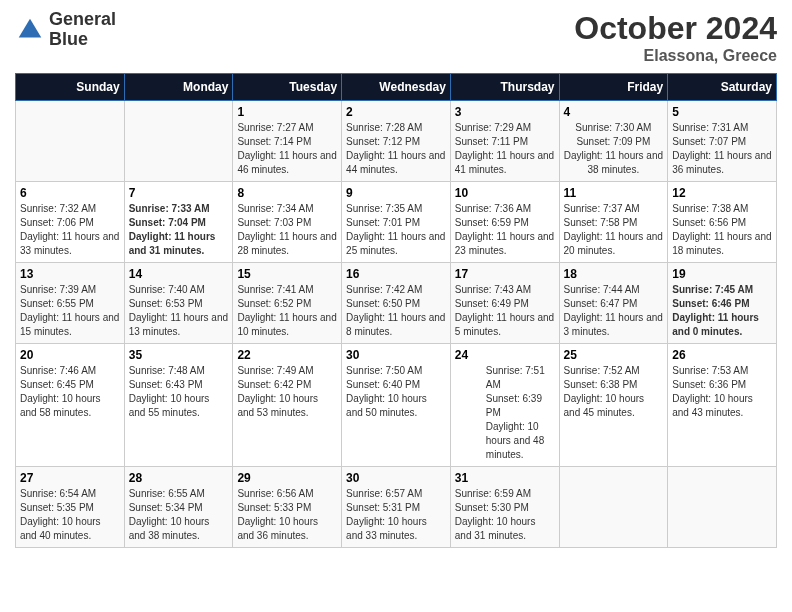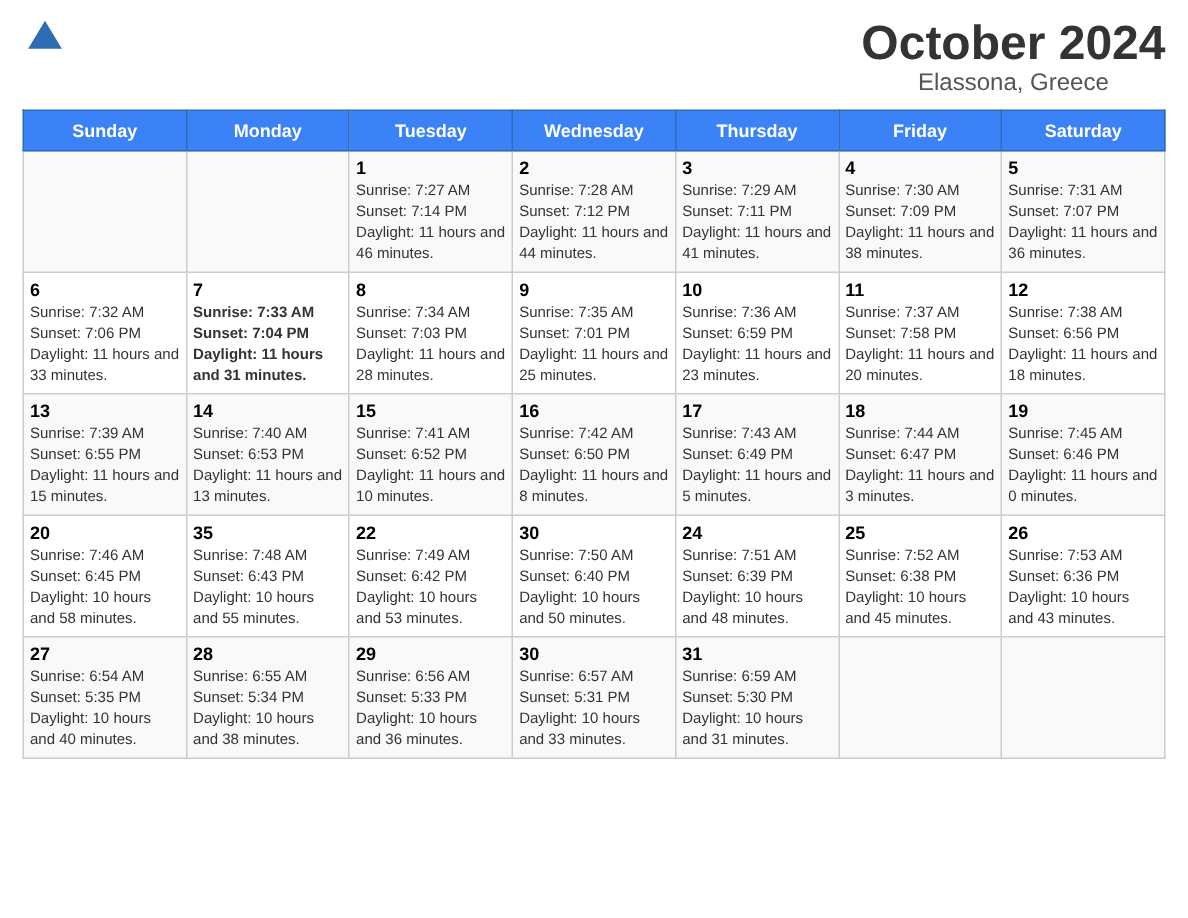--- a/index.html
+++ b/index.html
@@ -38,33 +38,32 @@
       text-align: right;
     }
     .title-block h1 {
       font-size: 32px;
       font-weight: bold;
       color: #333;
     }
     .title-block h2 {
       font-size: 16px;
       color: #555;
-      font-weight: normal;
-      text-align: center;
+      font-weight: bold;
     }
     table {
       width: 100%;
       border-collapse: collapse;
       font-size: 11px;
     }
     thead tr th {
-      background-color: #3b82f6;
+      background-color: #0f172a;
       color: #fff;
       padding: 6px 4px;
-      text-align: center;
+      text-align: right;
       font-size: 12px;
       font-weight: bold;
       border: 1px solid #2e6db4;
     }
     tbody tr td {
       border: 1px solid #ccc;
       padding: 4px 4px;
       vertical-align: top;
       min-height: 70px;
       height: 80px;
@@ -92,20 +91,24 @@
     }
   </style>
 </head>
 <body>
 
 <div class="header">
   <div class="logo">
     <svg class="logo-icon" viewBox="0 0 40 40" xmlns="http://www.w3.org/2000/svg">
       <polygon points="20,5 35,30 5,30" fill="#2e6db4"></polygon>
     </svg>
+    <div class="logo-text">
+      <span>General</span>
+      <span>Blue</span>
+    </div>
   </div>
   <div class="title-block">
     <h1>October 2024</h1>
     <h2>Elassona, Greece</h2>
   </div>
 </div>
 
 <table>
   <thead>
     <tr id="days-header">
@@ -135,21 +138,21 @@
 Daylight: 11 hours and 44 minutes.</div>
         </td>
         <td>
           <span class="day-num">3</span>
           <div class="day-info" style="white-space: pre-line;">Sunrise: 7:29 AM
 Sunset: 7:11 PM
 Daylight: 11 hours and 41 minutes.</div>
         </td>
         <td>
           <span class="day-num">4</span>
-          <div class="day-info" style="white-space: pre-line;">Sunrise: 7:30 AM
+          <div class="day-info" style="white-space: pre-line; text-align: center;">Sunrise: 7:30 AM
 Sunset: 7:09 PM
 Daylight: 11 hours and 38 minutes.</div>
         </td>
         <td>
           <span class="day-num">5</span>
           <div class="day-info" style="white-space: pre-line;">Sunrise: 7:31 AM
 Sunset: 7:07 PM
 Daylight: 11 hours and 36 minutes.</div>
         </td>
       </tr>
@@ -229,21 +232,21 @@
 Daylight: 11 hours and 5 minutes.</div>
         </td>
         <td>
           <span class="day-num">18</span>
           <div class="day-info" style="white-space: pre-line;">Sunrise: 7:44 AM
 Sunset: 6:47 PM
 Daylight: 11 hours and 3 minutes.</div>
         </td>
         <td>
           <span class="day-num">19</span>
-          <div class="day-info" style="white-space: pre-line;">Sunrise: 7:45 AM
+          <div class="day-info" style="white-space: pre-line; font-weight: bold;">Sunrise: 7:45 AM
 Sunset: 6:46 PM
 Daylight: 11 hours and 0 minutes.</div>
         </td>
       </tr>
       <tr>
         <td>
           <span class="day-num">20</span>
           <div class="day-info" style="white-space: pre-line;">Sunrise: 7:46 AM
 Sunset: 6:45 PM
 Daylight: 10 hours and 58 minutes.</div>
@@ -261,21 +264,21 @@
 Daylight: 10 hours and 53 minutes.</div>
         </td>
         <td>
           <span class="day-num">30</span>
           <div class="day-info" style="white-space: pre-line;">Sunrise: 7:50 AM
 Sunset: 6:40 PM
 Daylight: 10 hours and 50 minutes.</div>
         </td>
         <td>
           <span class="day-num">24</span>
-          <div class="day-info" style="white-space: pre-line;">Sunrise: 7:51 AM
+          <div class="day-info" style="white-space: pre-line; margin-left: 31px;">Sunrise: 7:51 AM
 Sunset: 6:39 PM
 Daylight: 10 hours and 48 minutes.</div>
         </td>
         <td>
           <span class="day-num">25</span>
           <div class="day-info" style="white-space: pre-line;">Sunrise: 7:52 AM
 Sunset: 6:38 PM
 Daylight: 10 hours and 45 minutes.</div>
         </td>
         <td>

